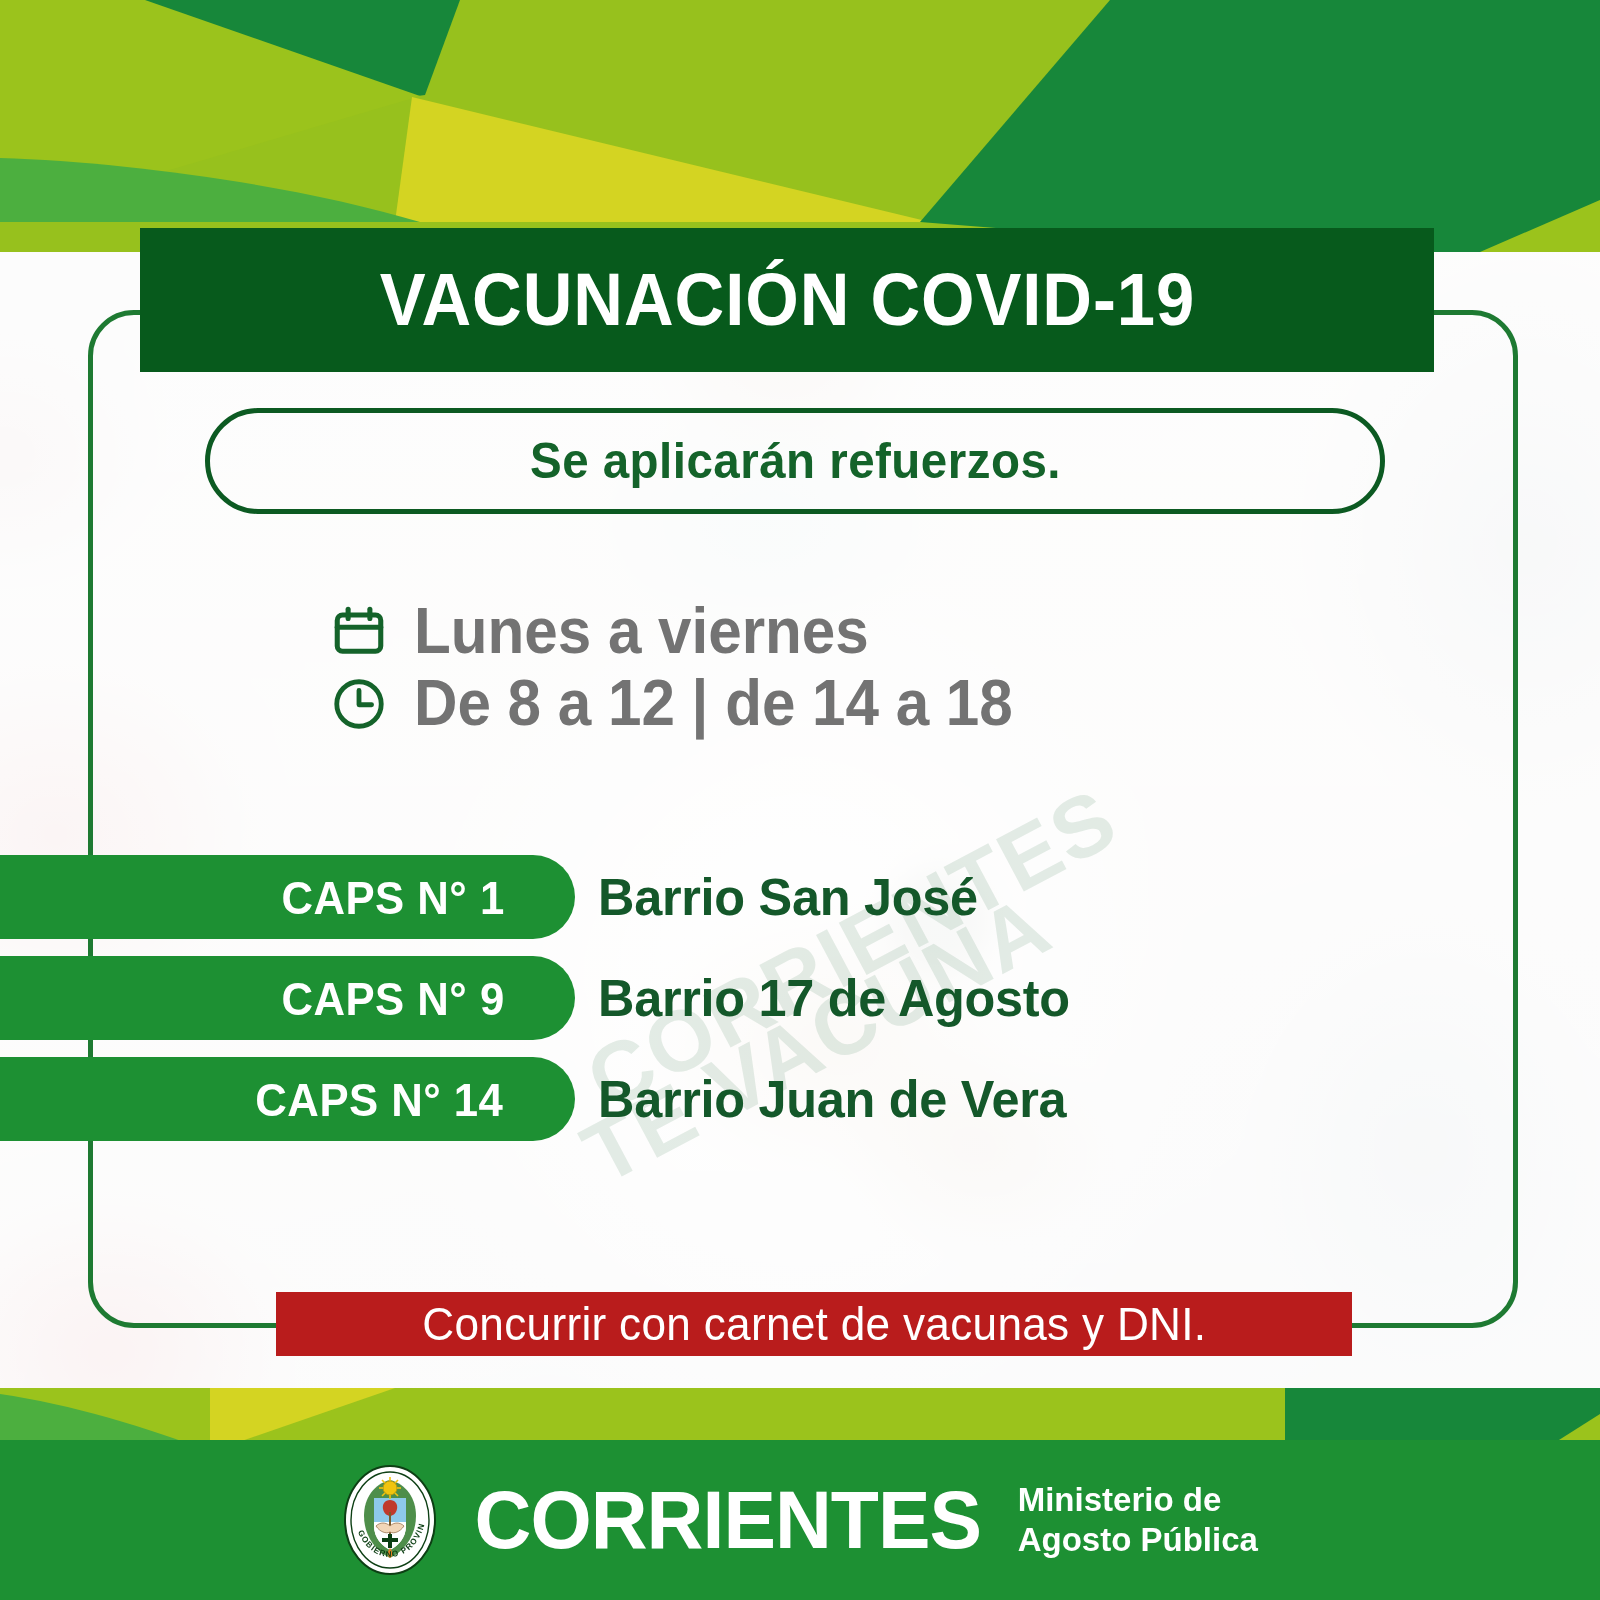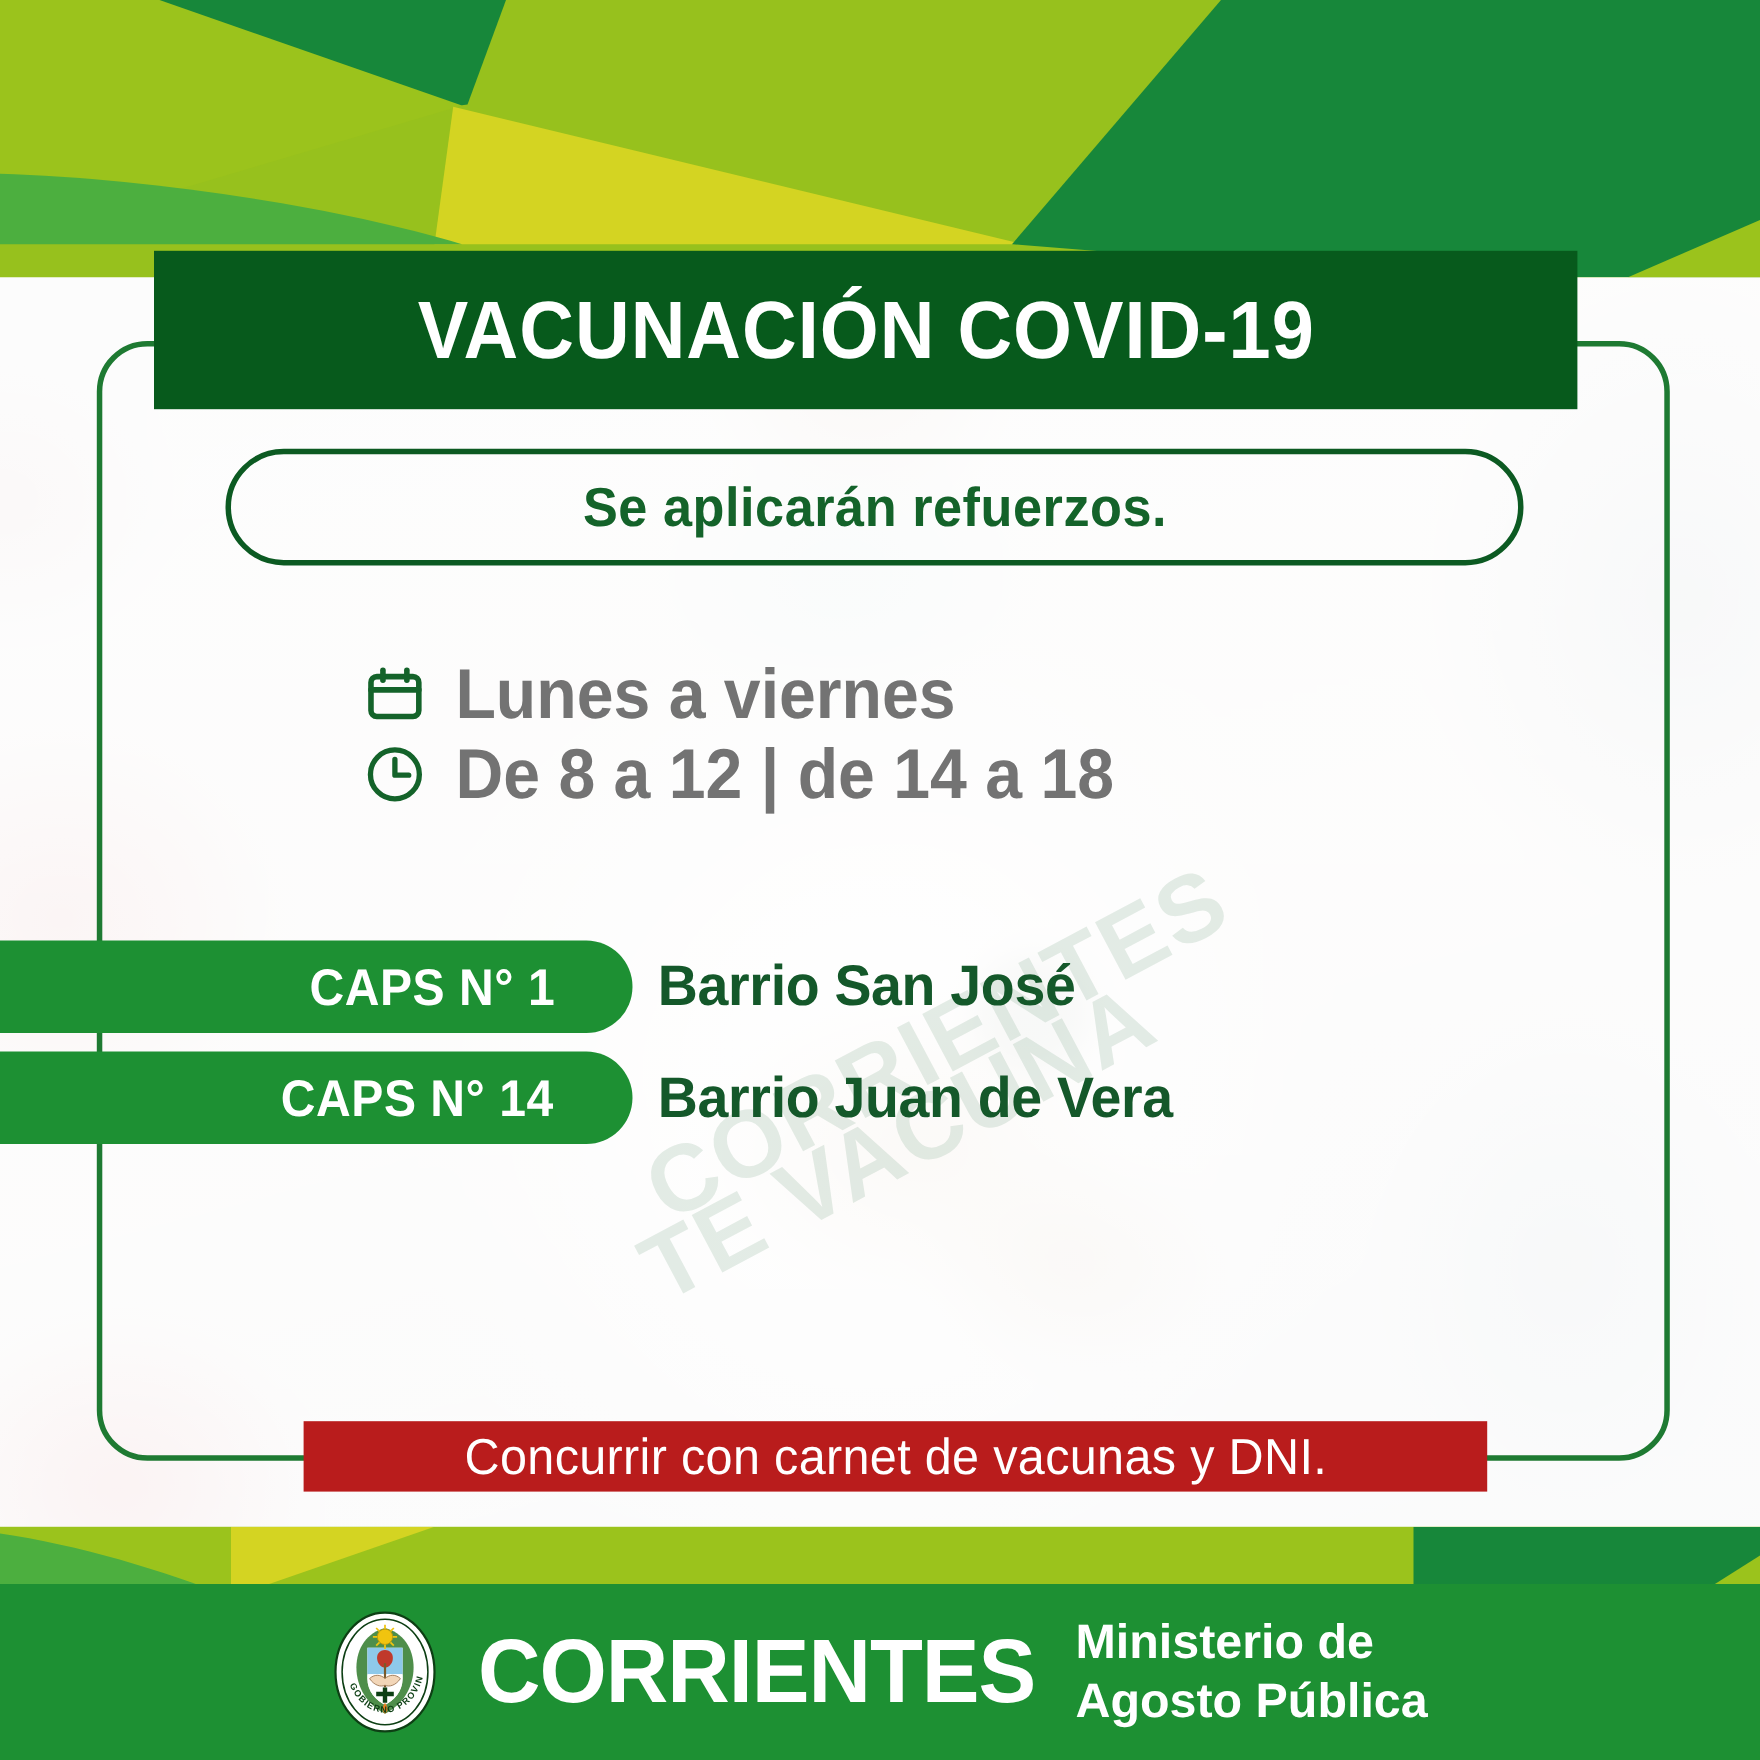--- a/index.html
+++ b/index.html
@@ -187,21 +187,21 @@
     z-index:7;
   }
   .crest{width:96px;height:112px;flex:0 0 auto;}
   .brand{
     color:#ffffff;font-size:82px;font-weight:800;letter-spacing:-1px;
     transform:scaleX(.96);
     line-height:1;
     font-family:"Liberation Sans","DejaVu Sans",sans-serif;
   }
   .ministry{
-    color:#ffffff;font-size:44px;font-weight:700;line-height:1.22;
+    color:#ffffff;font-size:33px;font-weight:700;line-height:1.22;
     font-family:"Liberation Sans","DejaVu Sans",sans-serif;
   }
 </style>
 </head>
 <body>
 
 <div class="poster">
 
   <div class="photo-layer">
     <div class="photo"></div>
@@ -263,20 +263,28 @@
     <div class="caps-row">
       <div class="caps-pill">
         <span>CAPS N° 1</span>
       </div>
       <div class="caps-name">
         <span>Barrio San José</span>
       </div>
     </div>
 
 
+    <div class="caps-row">
+      <div class="caps-pill">
+        <span>CAPS N° 9</span>
+      </div>
+      <div class="caps-name">
+        <span>Barrio 17 de Agosto</span>
+      </div>
+    </div>
 
     <div class="caps-row">
       <div class="caps-pill">
         <span>CAPS N° 14</span>
       </div>
       <div class="caps-name">
         <span>Barrio Juan de Vera</span>
       </div>
     </div>
 

